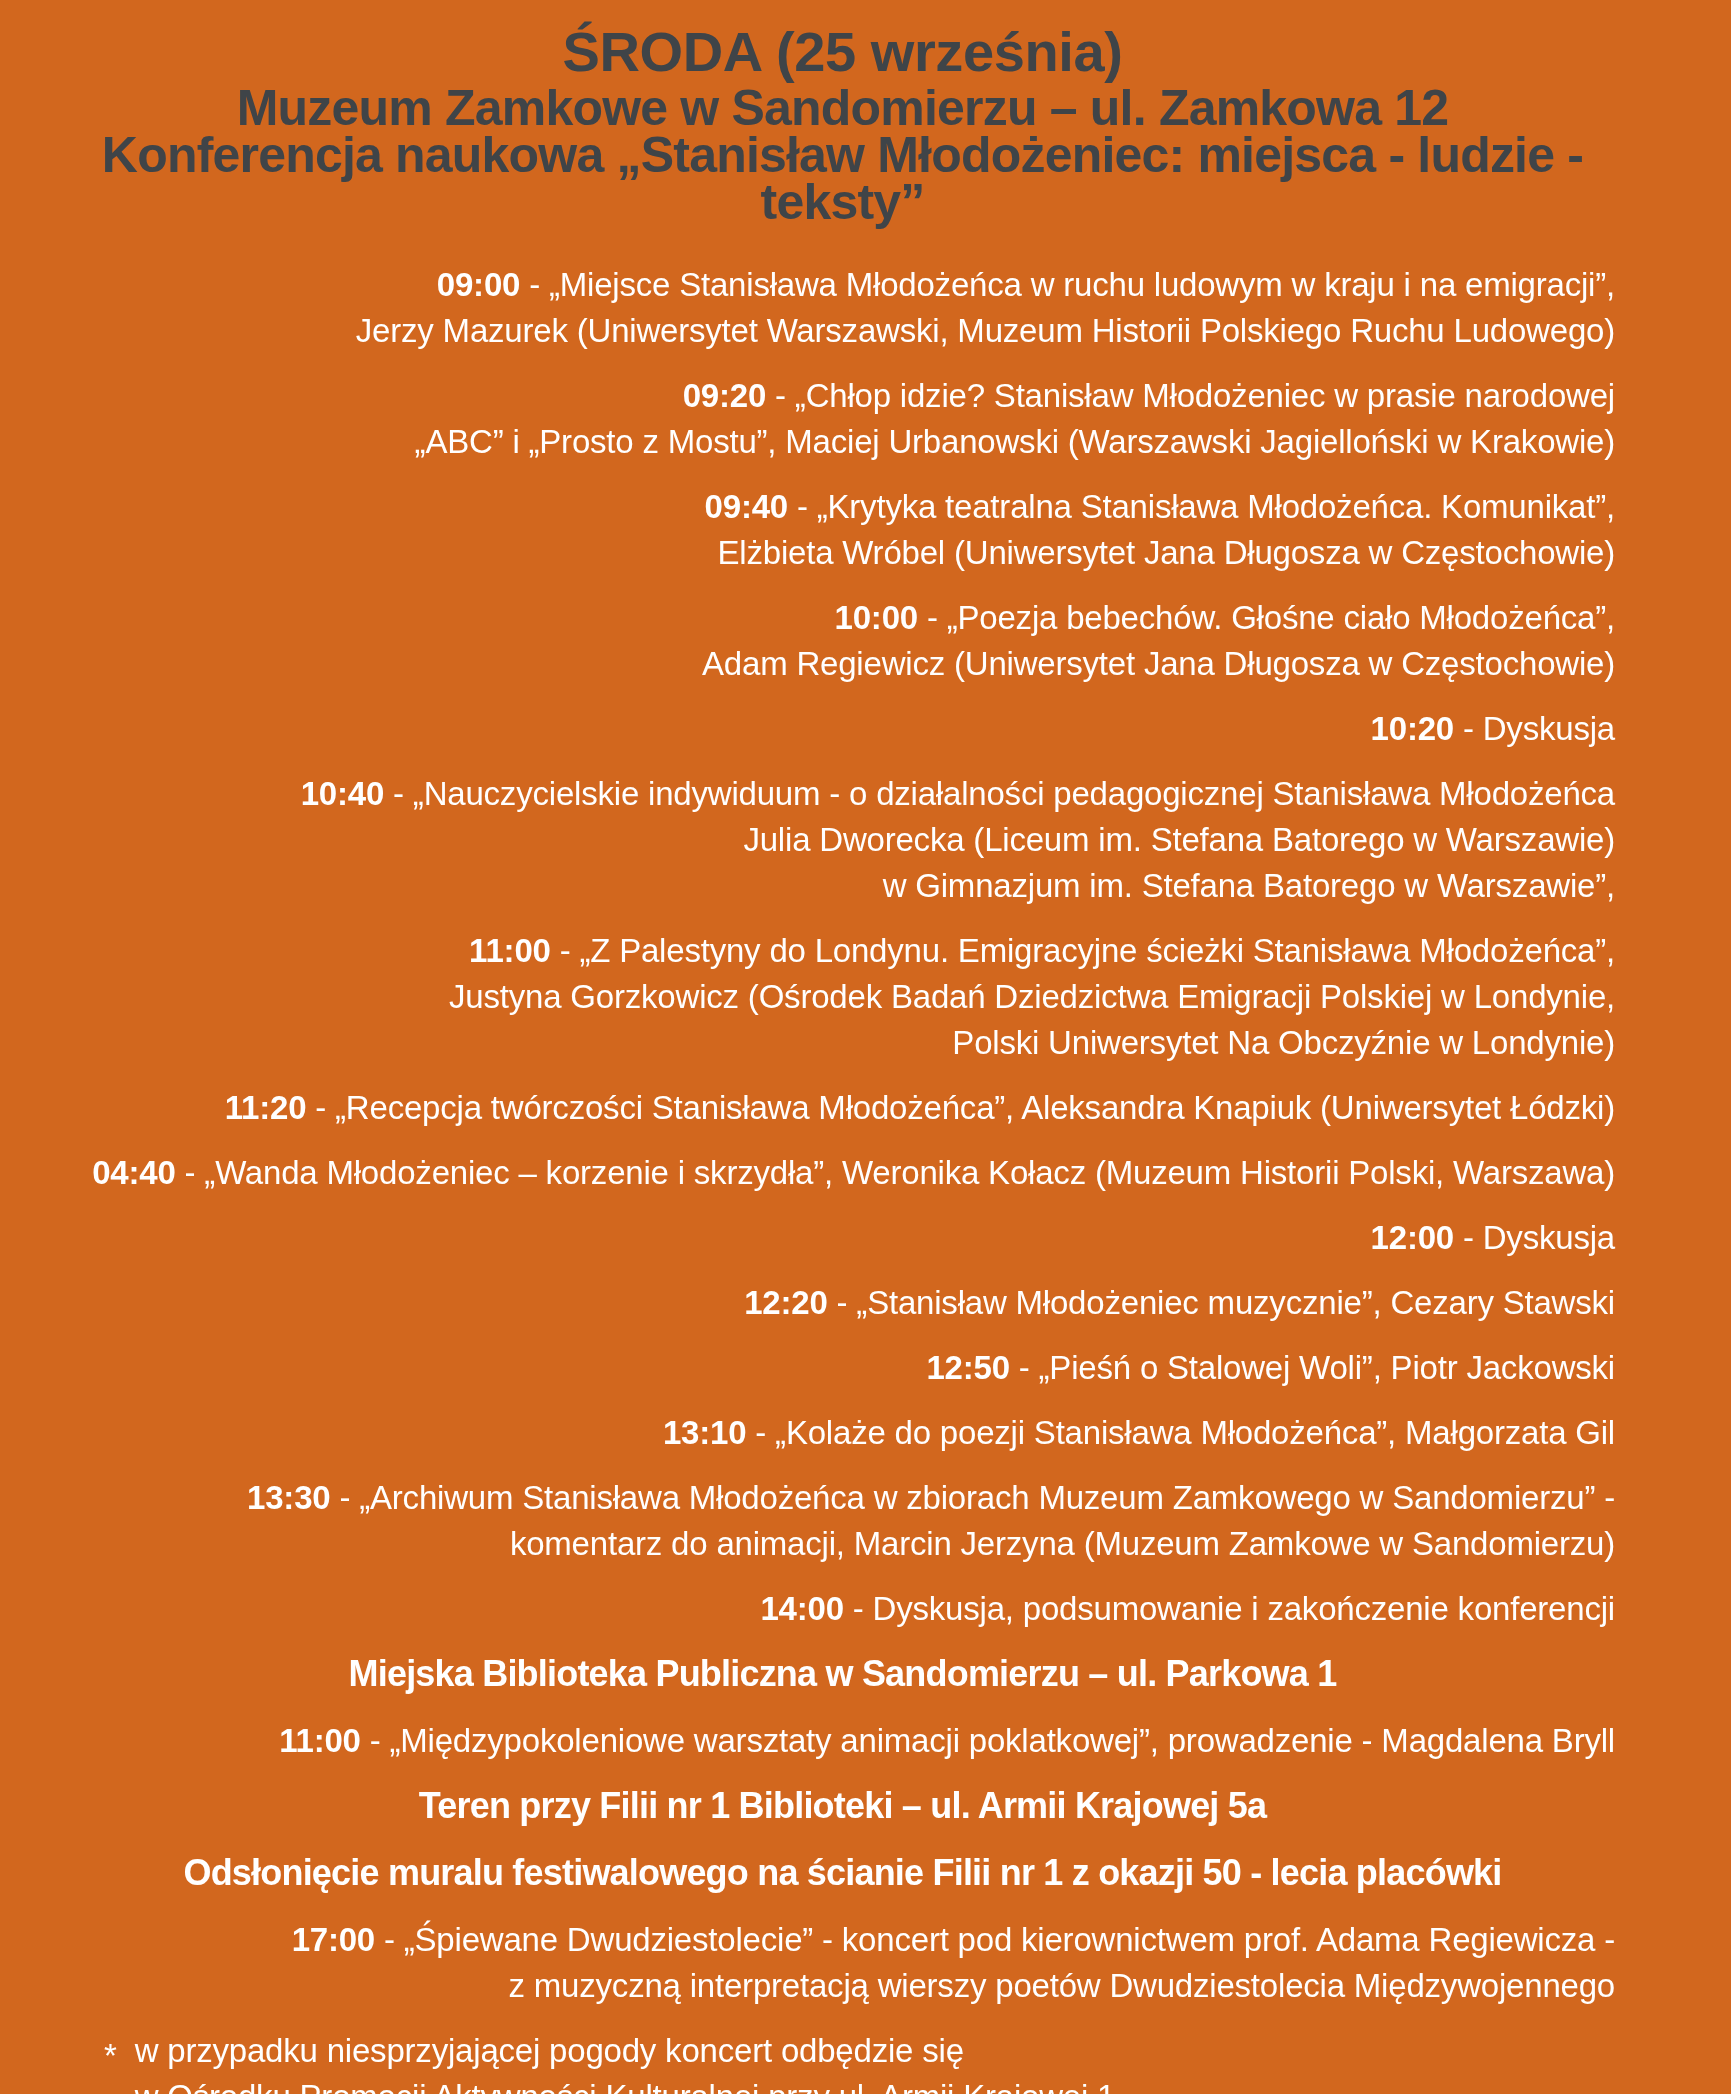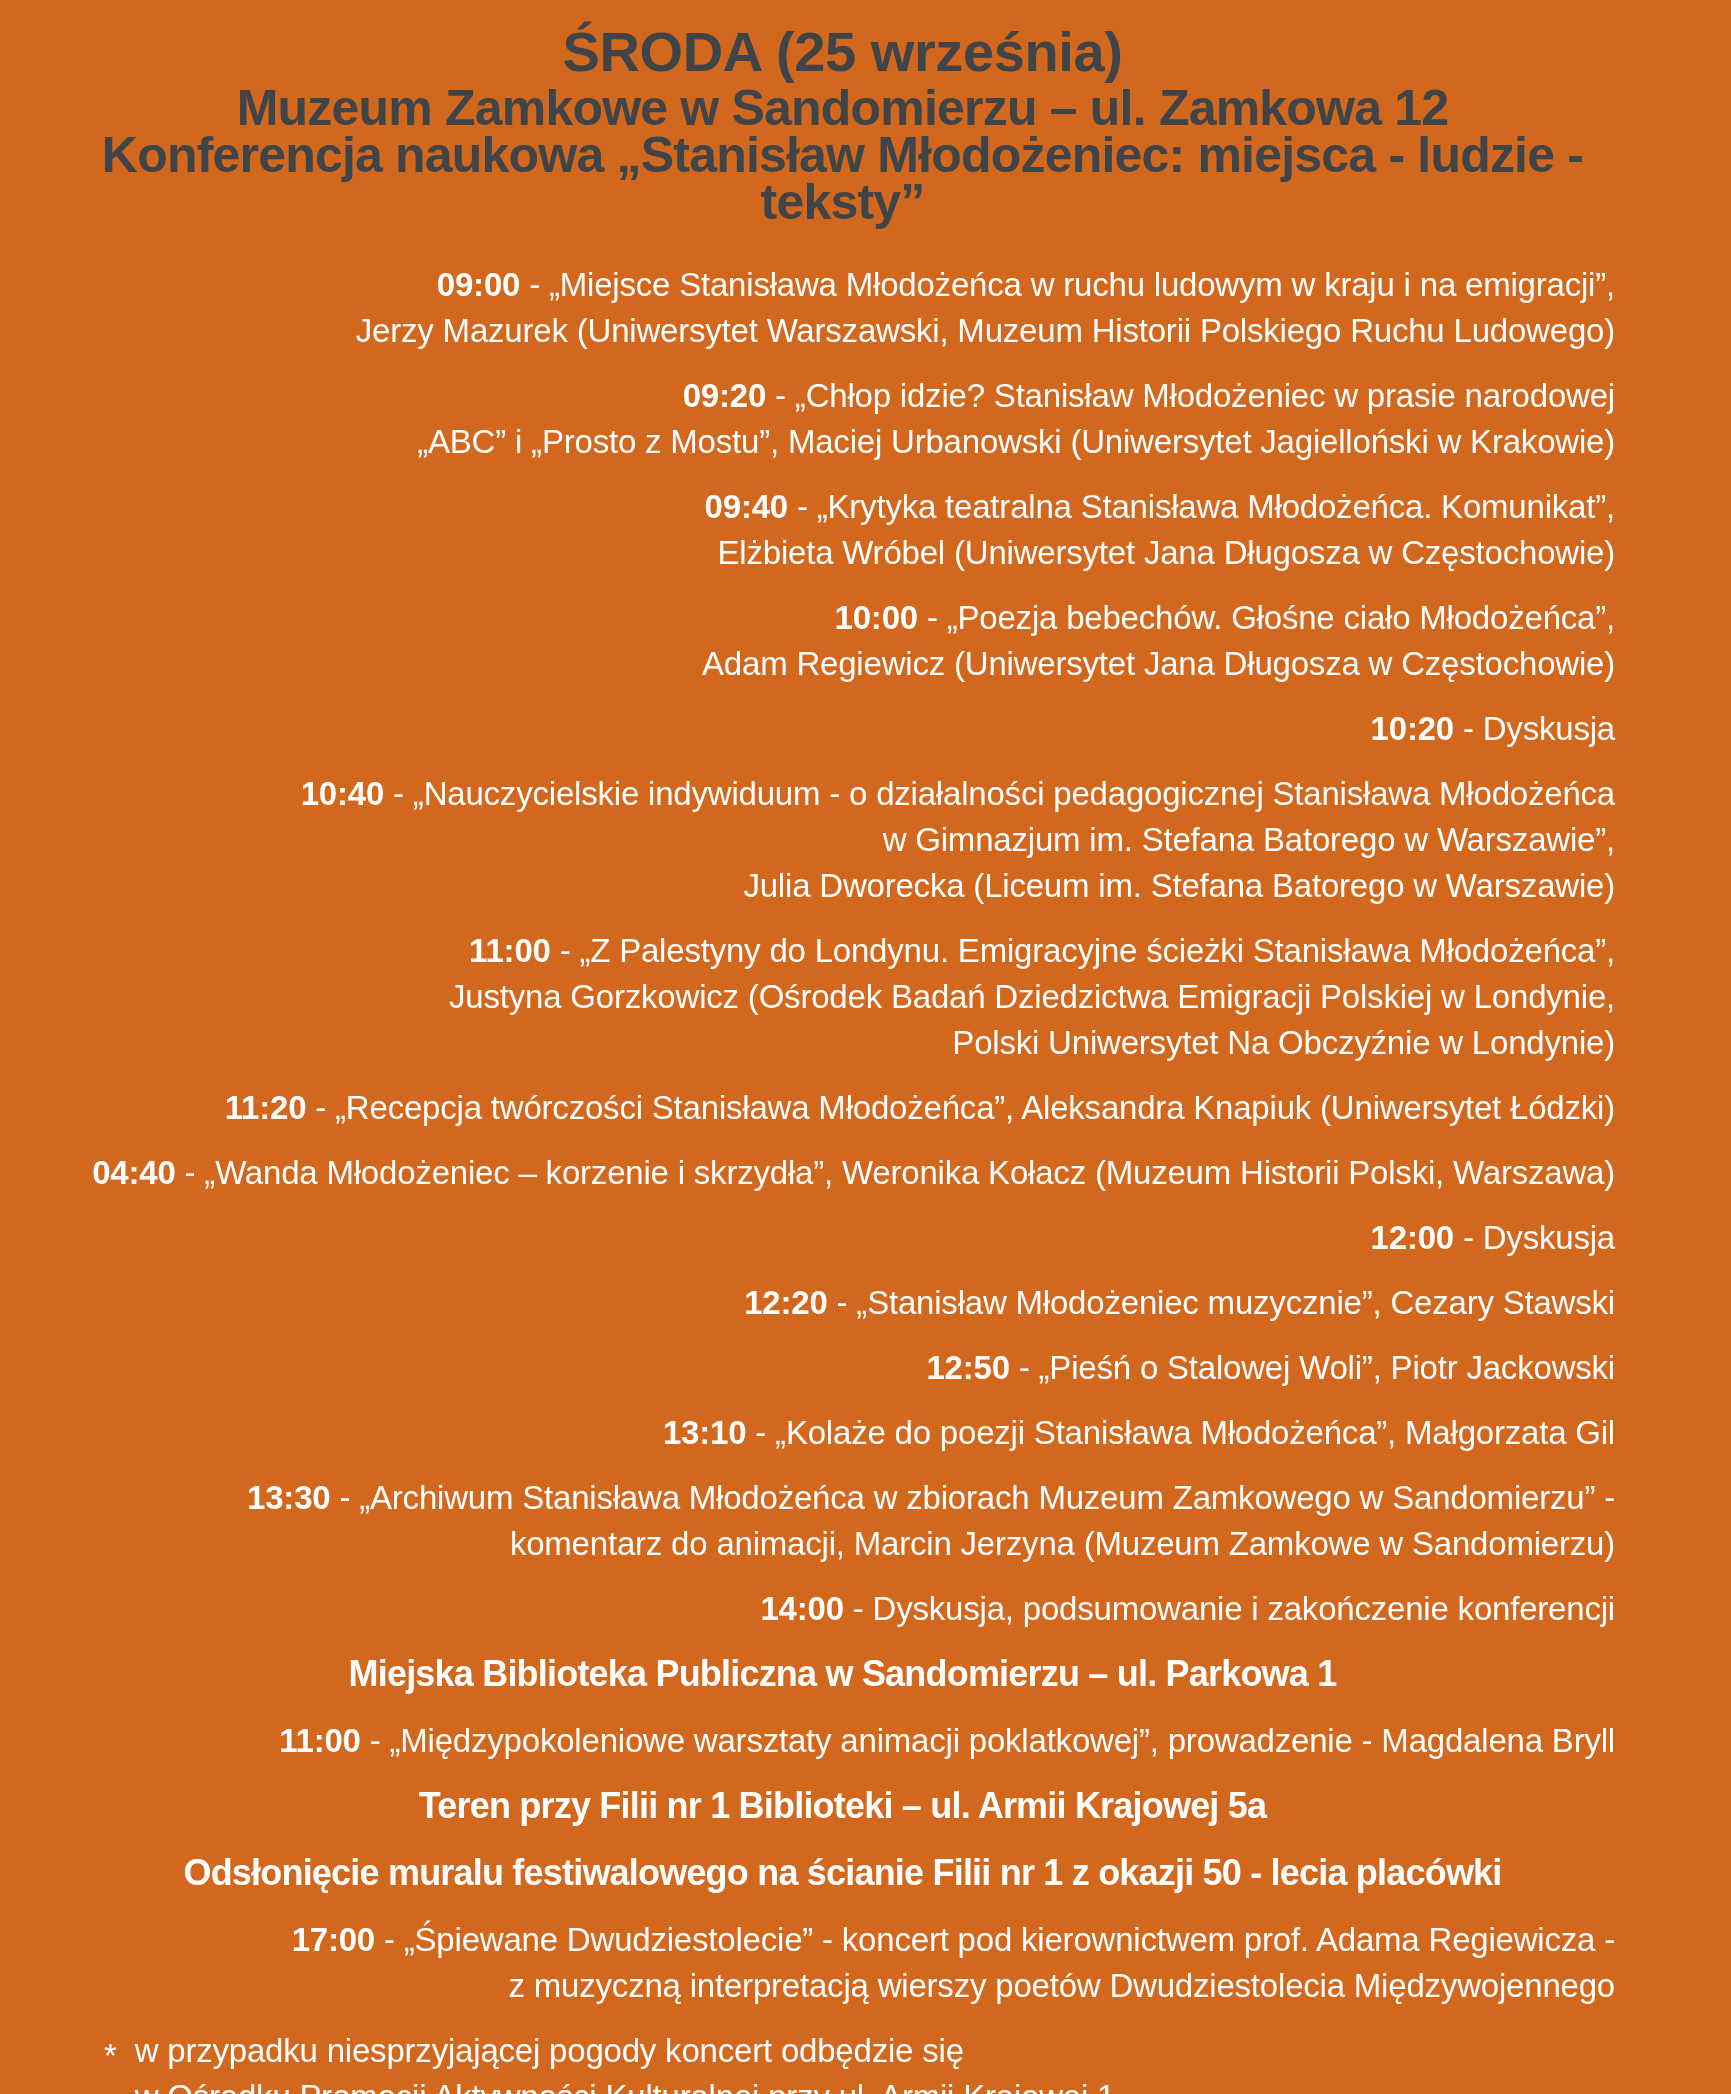--- a/index.html
+++ b/index.html
@@ -98,37 +98,37 @@
     <p class="poster-subtitle">Konferencja naukowa „Stanisław Młodożeniec: miejsca - ludzie - teksty”</p>
   </header>
 
   <main class="schedule" id="schedule">
       <div class="event">
         <div class="event-line"><span class="time">09:00</span><span class="dash"> - </span><span class="event-text">„Miejsce Stanisława Młodożeńca w ruchu ludowym w kraju i na emigracji”,</span></div>
         <div class="event-cont">Jerzy Mazurek (Uniwersytet Warszawski, Muzeum Historii Polskiego Ruchu Ludowego)</div>
       </div>
       <div class="event">
         <div class="event-line"><span class="time">09:20</span><span class="dash"> - </span><span class="event-text">„Chłop idzie? Stanisław Młodożeniec w prasie narodowej</span></div>
-        <div class="event-cont">„ABC” i „Prosto z Mostu”, Maciej Urbanowski (Uniwersytet Jagielloński w Krakowie)</div>
+        <div class="event-cont">„ABC” i „Prosto z Mostu”, Maciej Urbanowski (Warszawski Jagielloński w Krakowie)</div>
       </div>
       <div class="event">
         <div class="event-line"><span class="time">09:40</span><span class="dash"> - </span><span class="event-text">„Krytyka teatralna Stanisława Młodożeńca. Komunikat”,</span></div>
         <div class="event-cont">Elżbieta Wróbel (Uniwersytet Jana Długosza w Częstochowie)</div>
       </div>
       <div class="event">
         <div class="event-line"><span class="time">10:00</span><span class="dash"> - </span><span class="event-text">„Poezja bebechów. Głośne ciało Młodożeńca”,</span></div>
         <div class="event-cont">Adam Regiewicz (Uniwersytet Jana Długosza w Częstochowie)</div>
       </div>
       <div class="event">
         <div class="event-line"><span class="time">10:20</span><span class="dash"> - </span><span class="event-text">Dyskusja</span></div>
       </div>
       <div class="event">
         <div class="event-line"><span class="time">10:40</span><span class="dash"> - </span><span class="event-text">„Nauczycielskie indywiduum - o działalności pedagogicznej Stanisława Młodożeńca</span></div>
+        <div class="event-cont">Julia Dworecka (Liceum im. Stefana Batorego w Warszawie)</div>
         <div class="event-cont">w Gimnazjum im. Stefana Batorego w Warszawie”,</div>
-        <div class="event-cont">Julia Dworecka (Liceum im. Stefana Batorego w Warszawie)</div>
       </div>
       <div class="event">
         <div class="event-line"><span class="time">11:00</span><span class="dash"> - </span><span class="event-text">„Z Palestyny do Londynu. Emigracyjne ścieżki Stanisława Młodożeńca”,</span></div>
         <div class="event-cont">Justyna Gorzkowicz (Ośrodek Badań Dziedzictwa Emigracji Polskiej w Londynie,</div>
         <div class="event-cont">Polski Uniwersytet Na Obczyźnie w Londynie)</div>
       </div>
       <div class="event">
         <div class="event-line"><span class="time">11:20</span><span class="dash"> - </span><span class="event-text">„Recepcja twórczości Stanisława Młodożeńca”, Aleksandra Knapiuk (Uniwersytet Łódzki)</span></div>
       </div>
       <div class="event">

